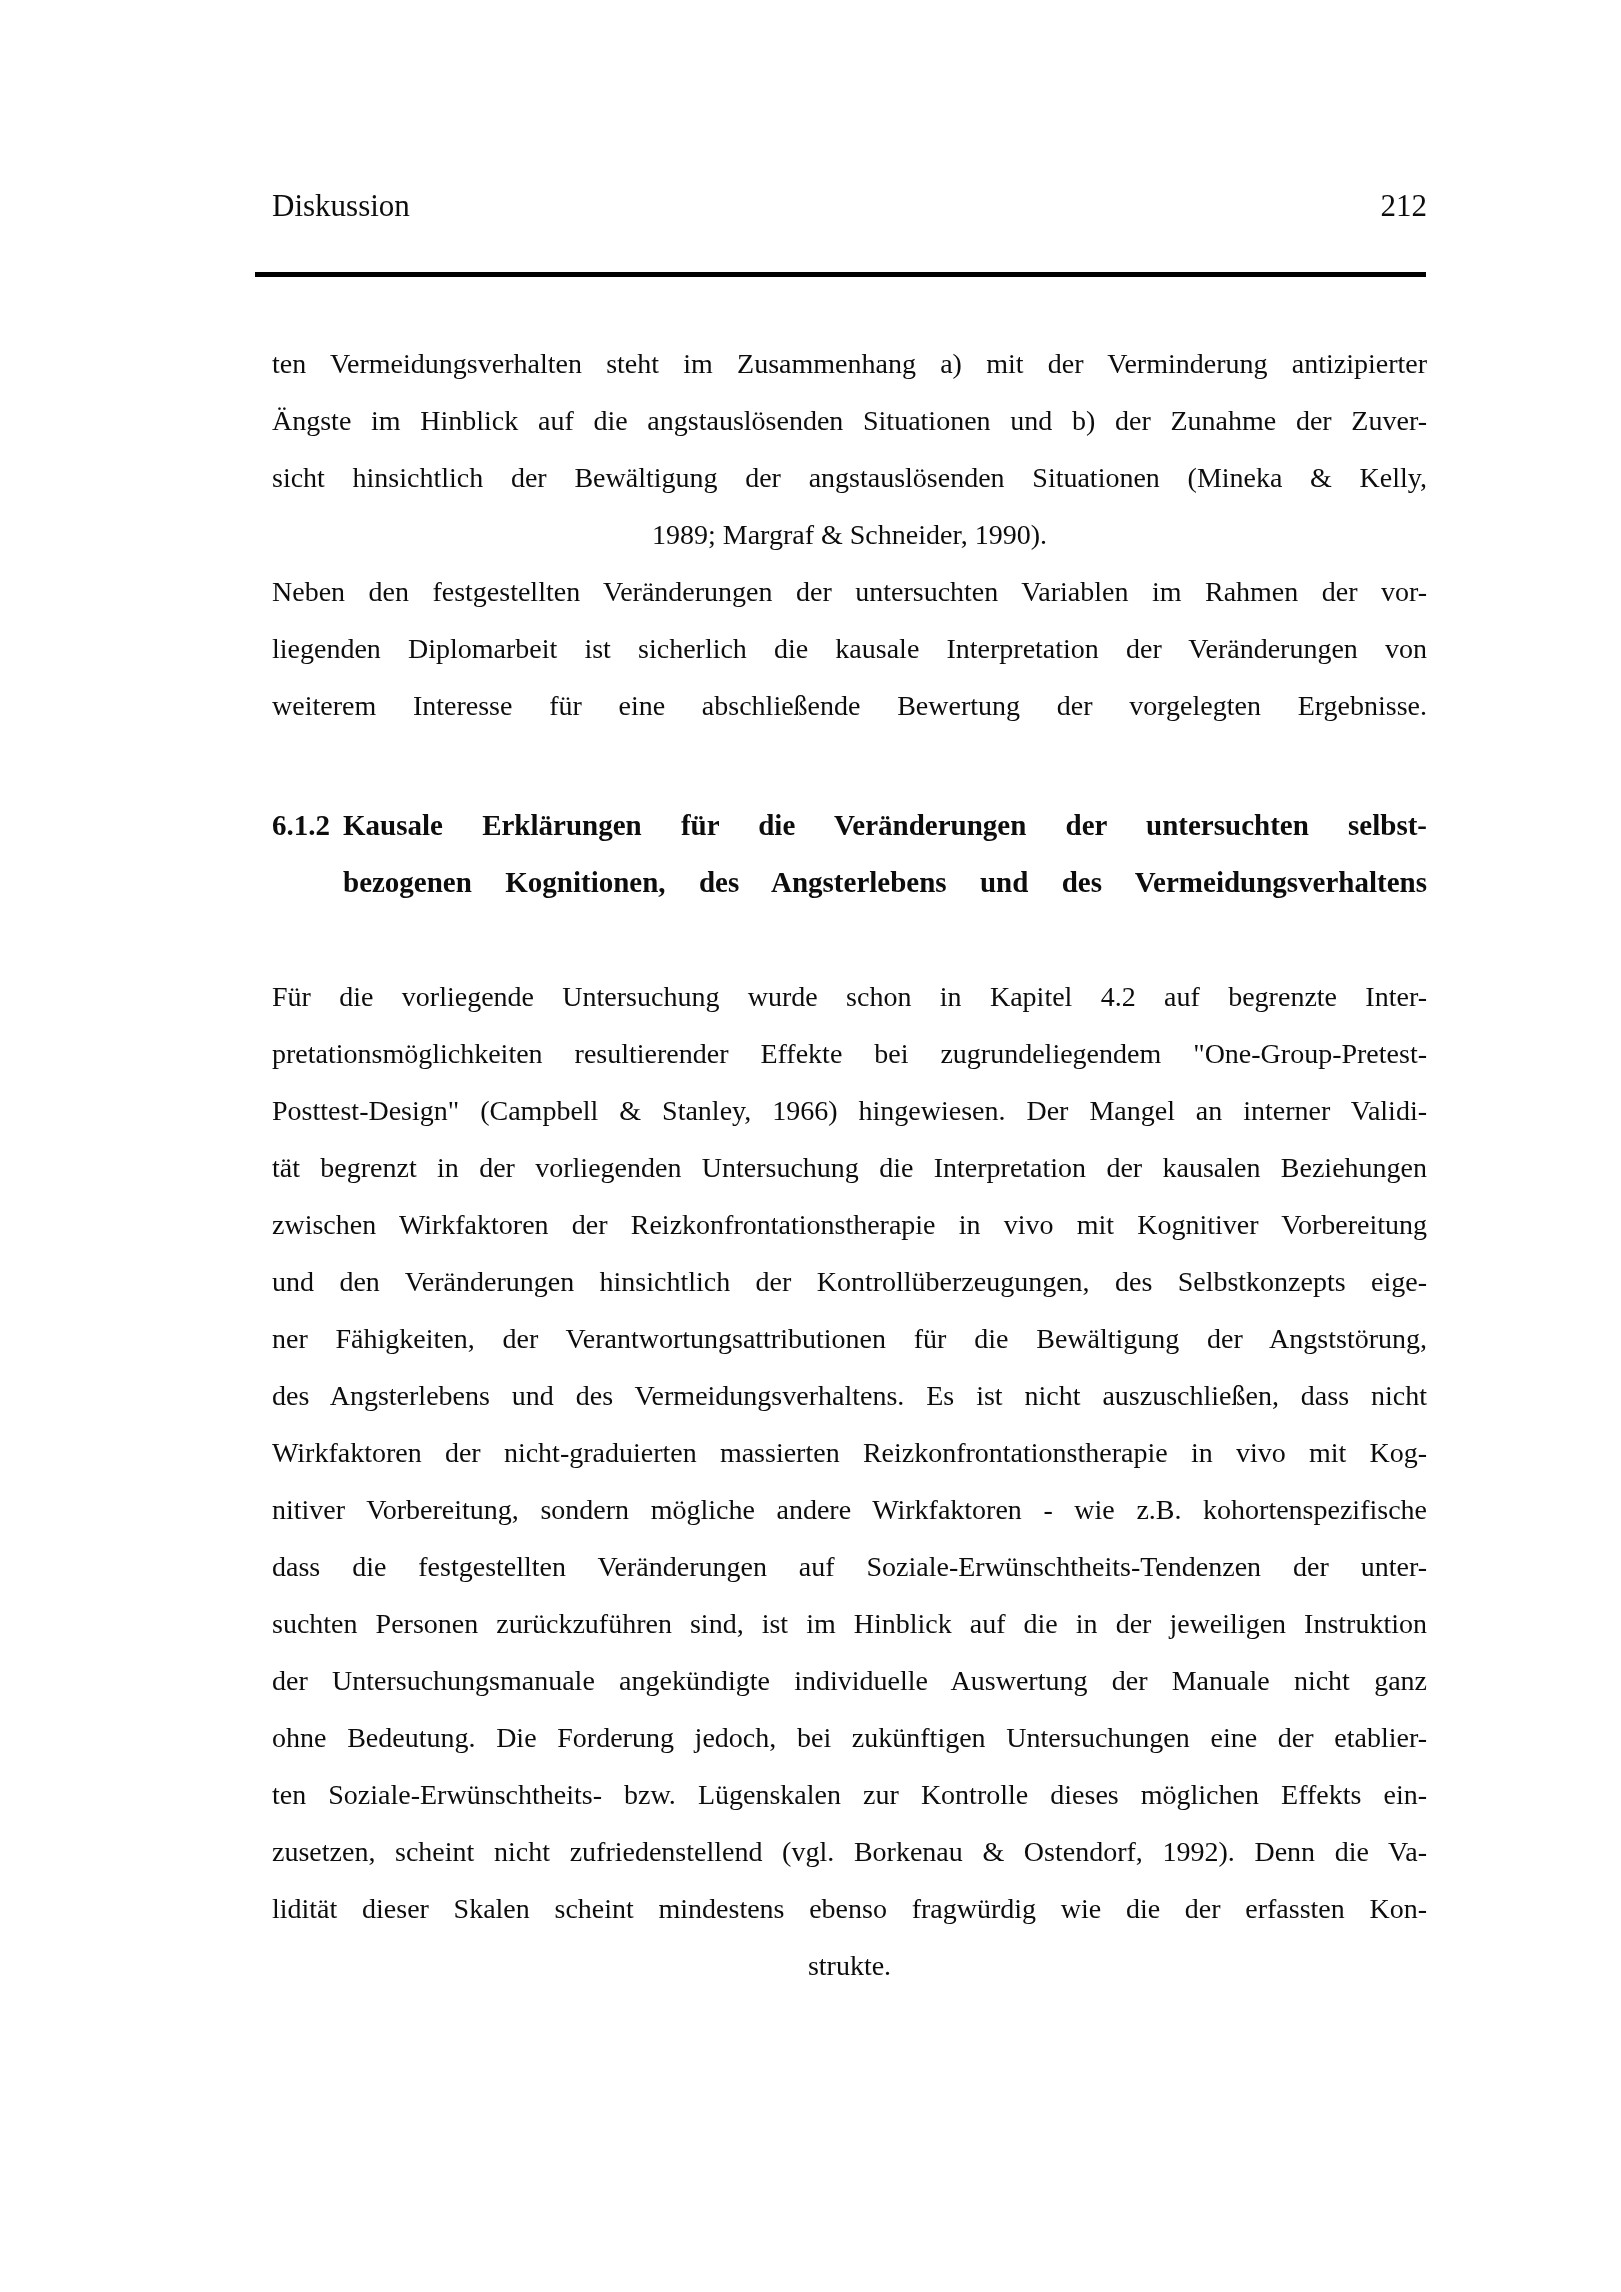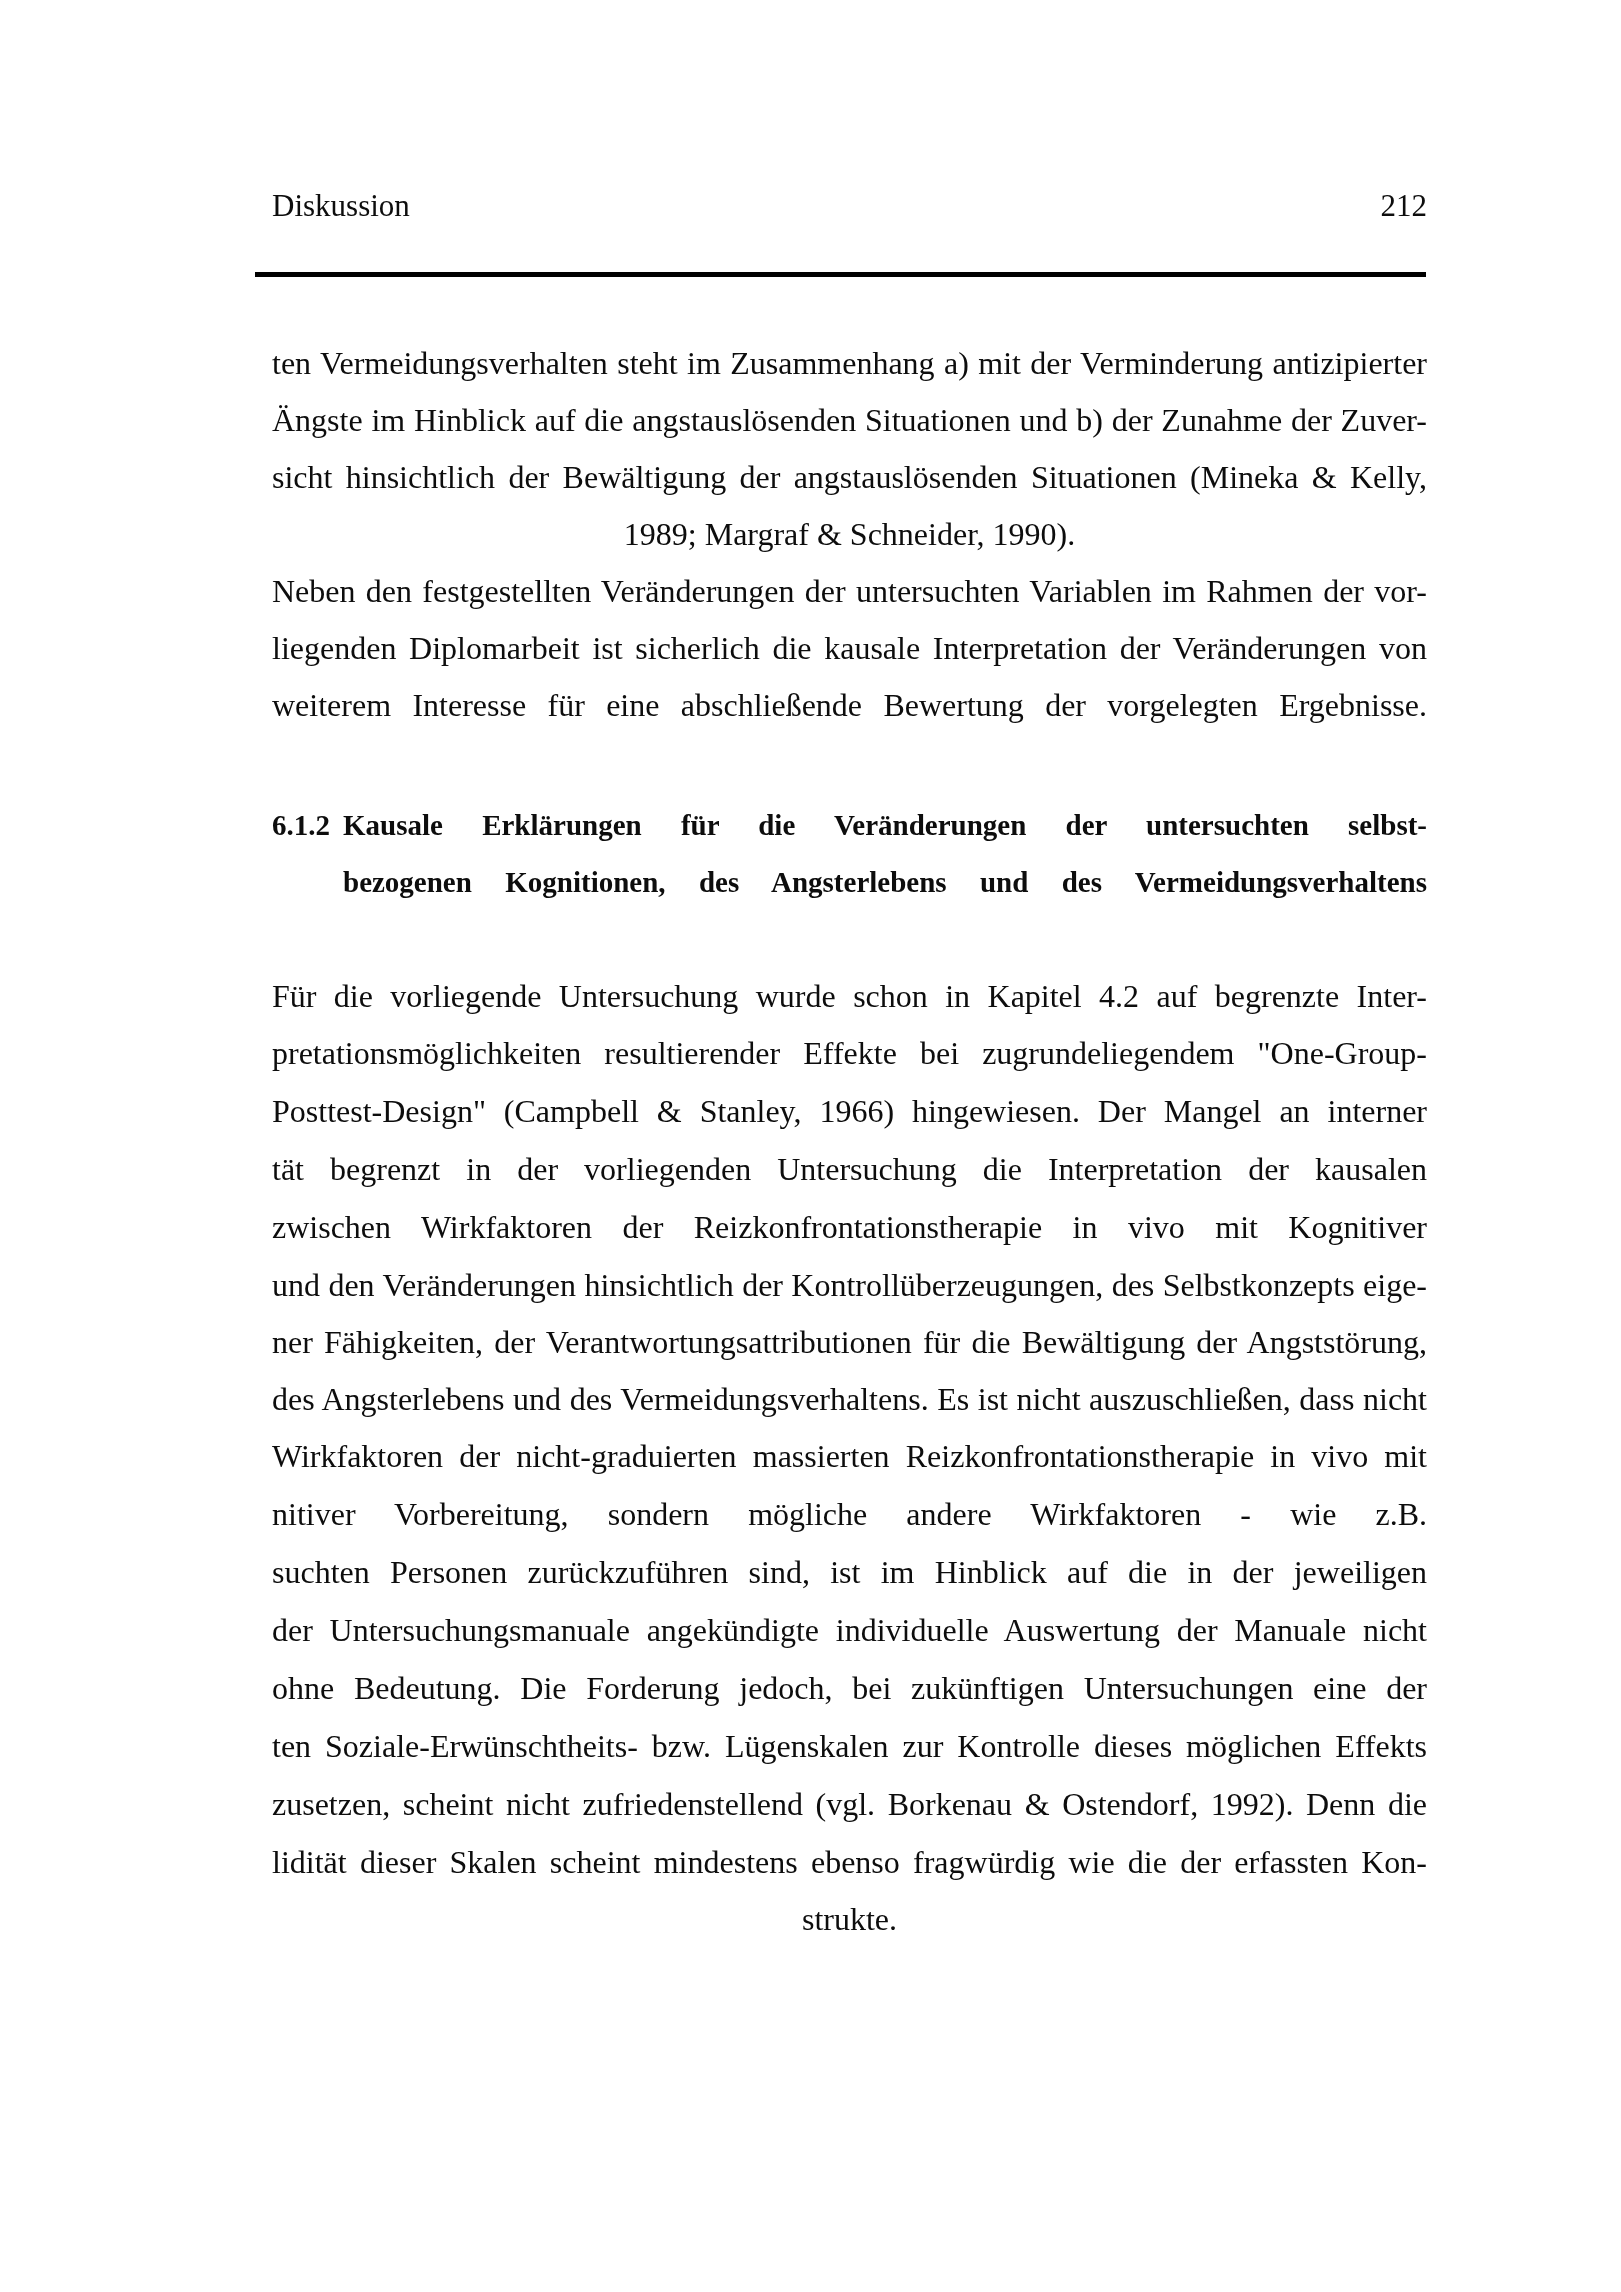--- a/index.html
+++ b/index.html
@@ -28,21 +28,21 @@
     left: 255px;
     top: 272px;
     width: 1171px;
     height: 4.9px;
     background: #000000;
   }
   .textblock {
     position: absolute;
     left: 272px;
     width: 1155px;
-    font-size: 32px;
+    font-size: 28px;
   }
   .block1 { top: 335px;  line-height: 57px; }
   .block3 { top: 968px;  line-height: 57px; }
   .heading-sec {
     top: 797px;
     line-height: 57px;
     font-weight: bold;
     font-size: 29px;
   }
   .hnum   { position: absolute; left: 0; top: 0; }
@@ -85,20 +85,21 @@
     <div class="line just">Für die vorliegende Untersuchung wurde schon in Kapitel 4.2 auf begrenzte Inter-</div>
     <div class="line just">pretationsmöglichkeiten resultierender Effekte bei zugrundeliegendem "One-Group-Pretest-</div>
     <div class="line just">Posttest-Design" (Campbell &amp; Stanley, 1966) hingewiesen. Der Mangel an interner Validi-</div>
     <div class="line just">tät begrenzt in der vorliegenden Untersuchung die Interpretation der kausalen Beziehungen</div>
     <div class="line just">zwischen Wirkfaktoren der Reizkonfrontationstherapie in vivo mit Kognitiver Vorbereitung</div>
     <div class="line just">und den Veränderungen hinsichtlich der Kontrollüberzeugungen, des Selbstkonzepts eige-</div>
     <div class="line just">ner Fähigkeiten, der Verantwortungsattributionen für die Bewältigung der Angststörung,</div>
     <div class="line just">des Angsterlebens und des Vermeidungsverhaltens. Es ist nicht auszuschließen, dass nicht</div>
     <div class="line just">Wirkfaktoren der nicht-graduierten massierten Reizkonfrontationstherapie in vivo mit Kog-</div>
     <div class="line just">nitiver Vorbereitung, sondern mögliche andere Wirkfaktoren - wie z.B. kohortenspezifische</div>
+    <div class="line just">dass die festgestellten Veränderungen auf Soziale-Erwünschtheits-Tendenzen der unter-</div>
     <div class="line just">suchten Personen zurückzuführen sind, ist im Hinblick auf die in der jeweiligen Instruktion</div>
     <div class="line just">der Untersuchungsmanuale angekündigte individuelle Auswertung der Manuale nicht ganz</div>
     <div class="line just">ohne Bedeutung. Die Forderung jedoch, bei zukünftigen Untersuchungen eine der etablier-</div>
     <div class="line just">ten Soziale-Erwünschtheits- bzw. Lügenskalen zur Kontrolle dieses möglichen Effekts ein-</div>
     <div class="line just">zusetzen, scheint nicht zufriedenstellend (vgl. Borkenau &amp; Ostendorf, 1992). Denn die Va-</div>
     <div class="line just">lidität dieser Skalen scheint mindestens ebenso fragwürdig wie die der erfassten Kon-</div>
     <div class="line left">strukte.</div>
   </section>
 
 </div>

